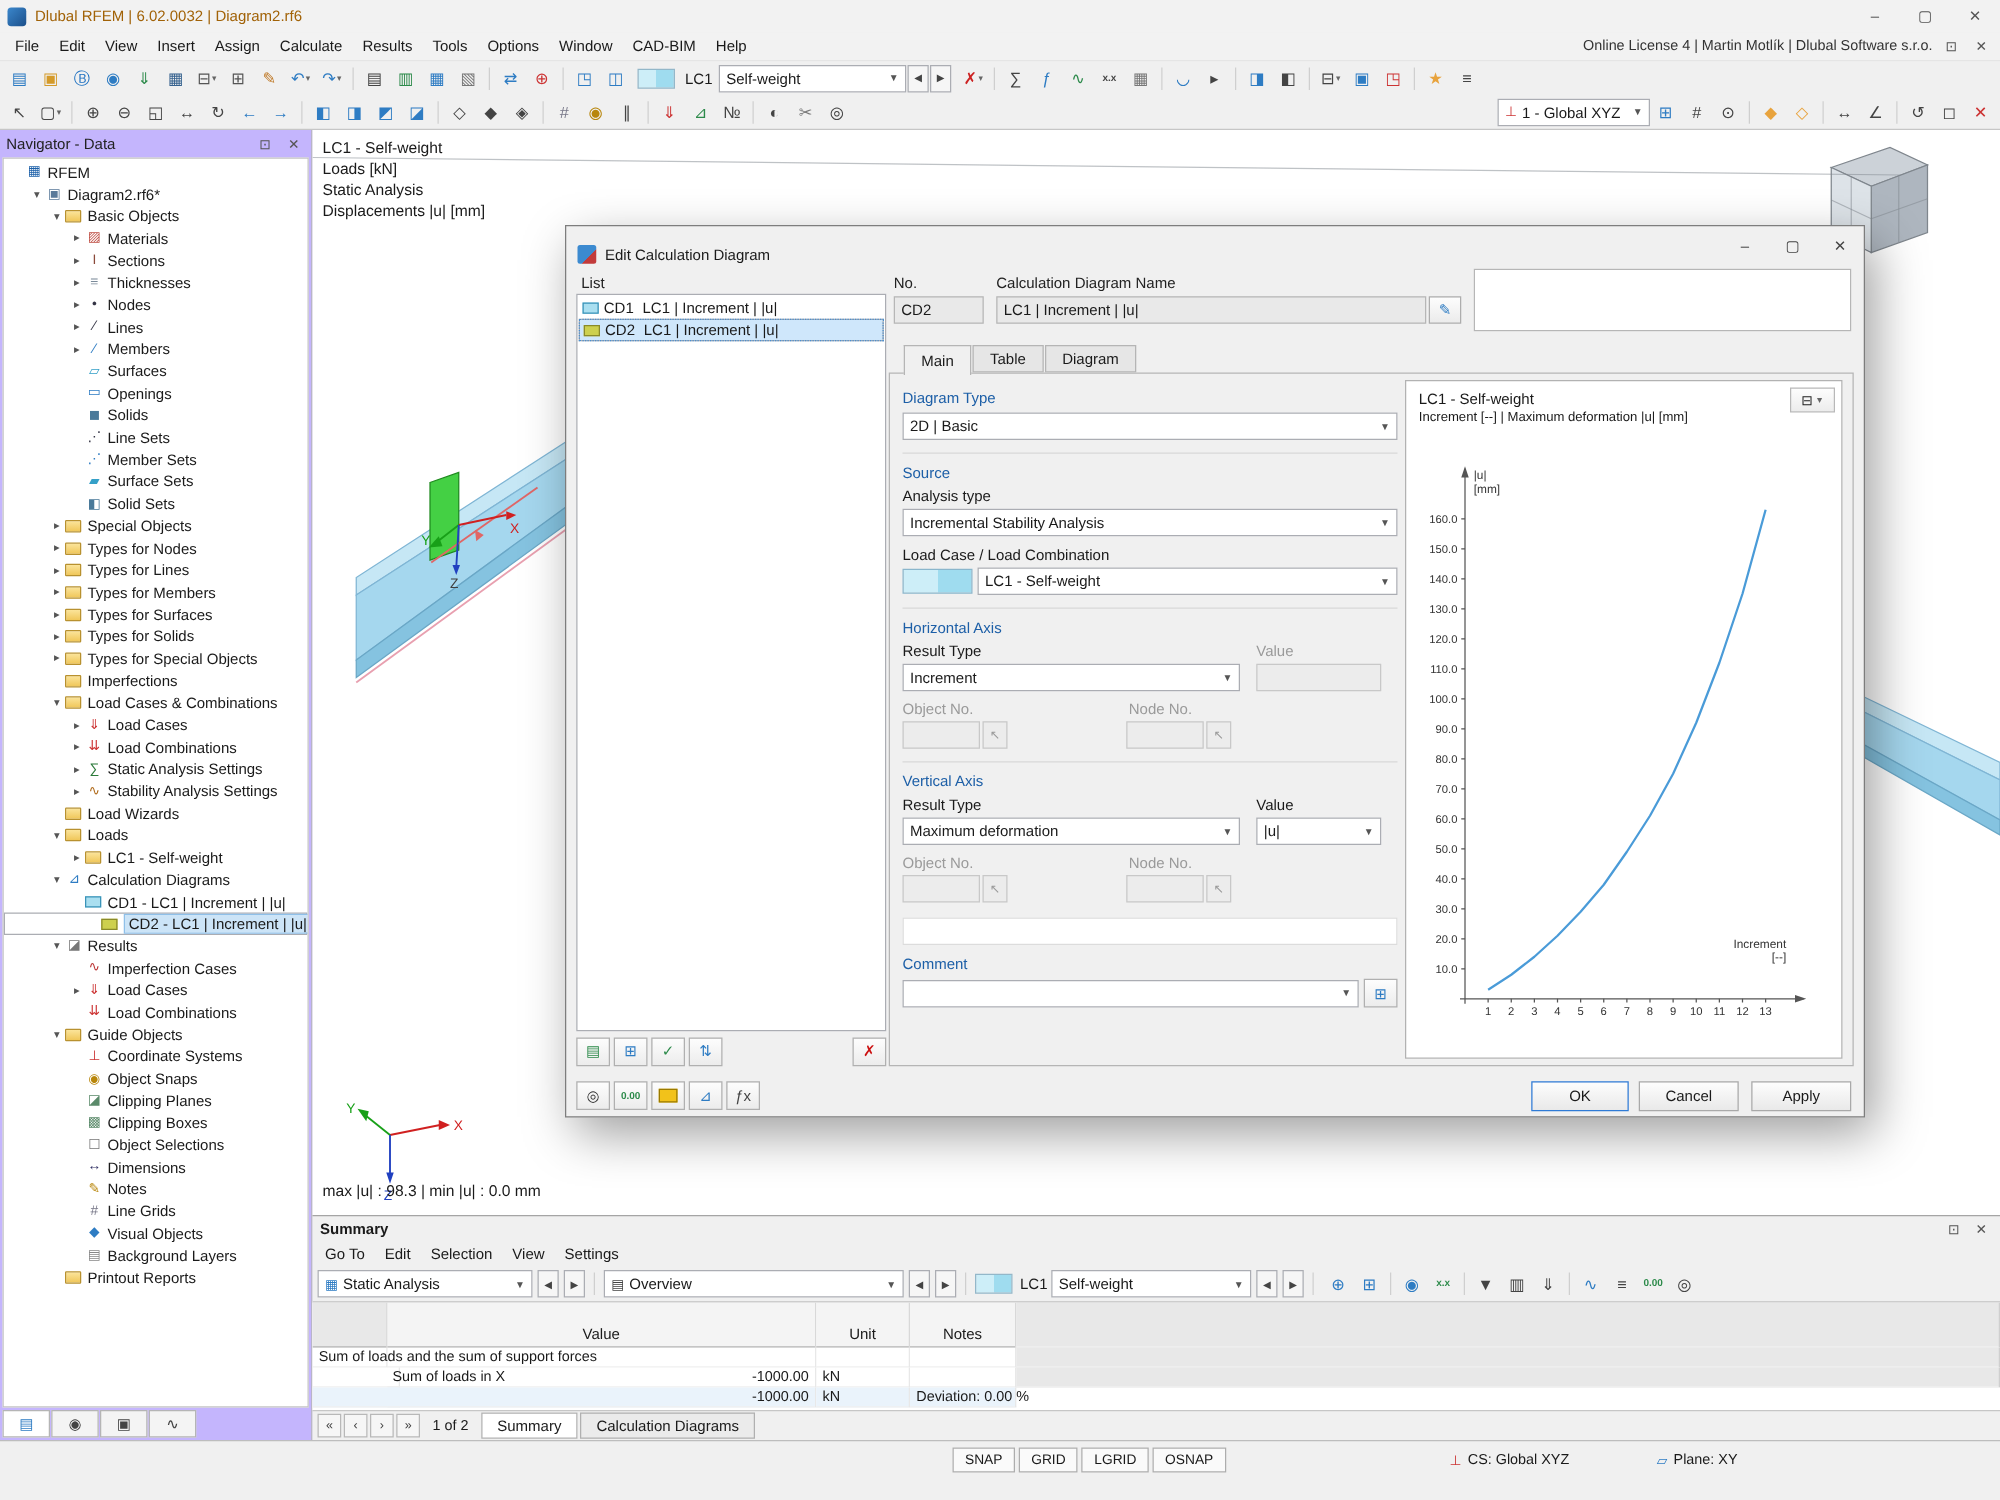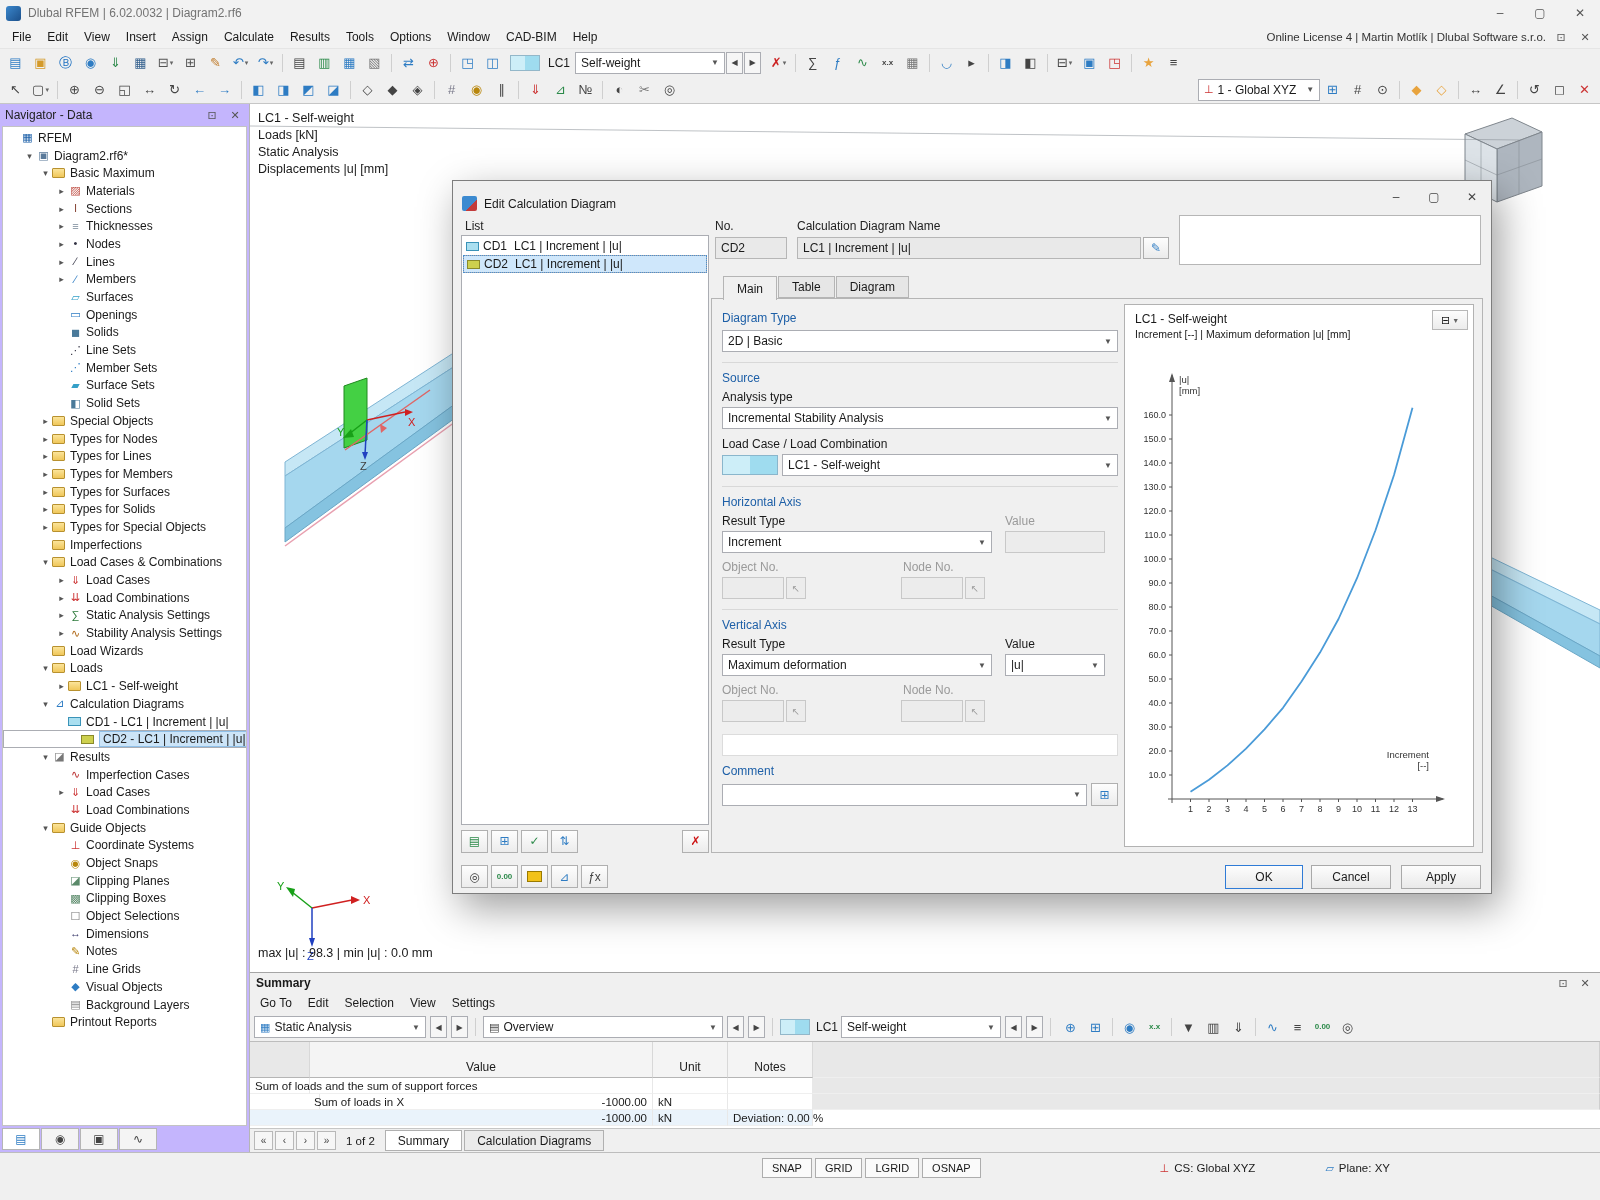--- a/index.html
+++ b/index.html
@@ -3,21 +3,21 @@
 <meta charset="utf-8">
 <style>
 *{box-sizing:border-box;-webkit-user-select:none;user-select:none}
 html,body{margin:0;padding:0}
 body{width:1600px;height:1200px;position:relative;overflow:hidden;background:#f0f0f0;
      font-family:"Liberation Sans","DejaVu Sans",sans-serif;font-size:12px;color:#1a1a1a}
 
 
 .titlebar{position:absolute;left:0;top:0;right:0;height:26px;background:#f2f2f2;display:flex;align-items:center;padding-left:6px}
 .app-icon{width:15px;height:15px;border-radius:3px;background:linear-gradient(135deg,#3b87cc,#1b4f8a);margin-right:7px}
-.titlebar .t{color:#737373}
+.titlebar .t{color:#a16207}
 .win-btns{margin-left:auto;display:flex}
 .win-btn{width:40px;height:26px;display:flex;align-items:center;justify-content:center;color:#555;font-size:12px}
 
 .menubar{position:absolute;left:0;top:26px;right:0;height:22px;display:flex;align-items:center;padding-left:4px;background:#f2f2f2}
 .menu-item{padding:0 8px;height:20px;display:flex;align-items:center}
 .menubar-right{margin-left:auto;display:flex;align-items:center;gap:6px;padding-right:6px;color:#333;font-size:11.5px}
 .mini-ic{width:18px;text-align:center;color:#555;font-size:11px}
 
 .tb{position:absolute;left:0;right:0;display:flex;align-items:center;padding:0 3px;background:#f0f0f0}
 #toolbar1{top:48px;height:28px;border-top:1px solid #e5e5e5}
@@ -443,21 +443,21 @@
         <span class="tree-label">RFEM</span>
       </div>
       <div class="tree-row" style="padding-left: 20px;">
         <span class="tree-exp">▾</span>
         <span class="tree-ic" style="color: rgb(90, 122, 154);">▣</span>
         <span class="tree-label">Diagram2.rf6*</span>
       </div>
       <div class="tree-row" style="padding-left: 36px;">
         <span class="tree-exp">▾</span>
         <span class="tree-ic ic-folder"></span>
-        <span class="tree-label">Basic Maximum</span>
+        <span class="tree-label">Basic Objects</span>
       </div>
       <div class="tree-row" style="padding-left: 52px;">
         <span class="tree-exp">▸</span>
         <span class="tree-ic" style="color: rgb(192, 80, 70);">▨</span>
         <span class="tree-label">Materials</span>
       </div>
       <div class="tree-row" style="padding-left: 52px;">
         <span class="tree-exp">▸</span>
         <span class="tree-ic" style="color: rgb(138, 74, 58);">Ι</span>
         <span class="tree-label">Sections</span>

